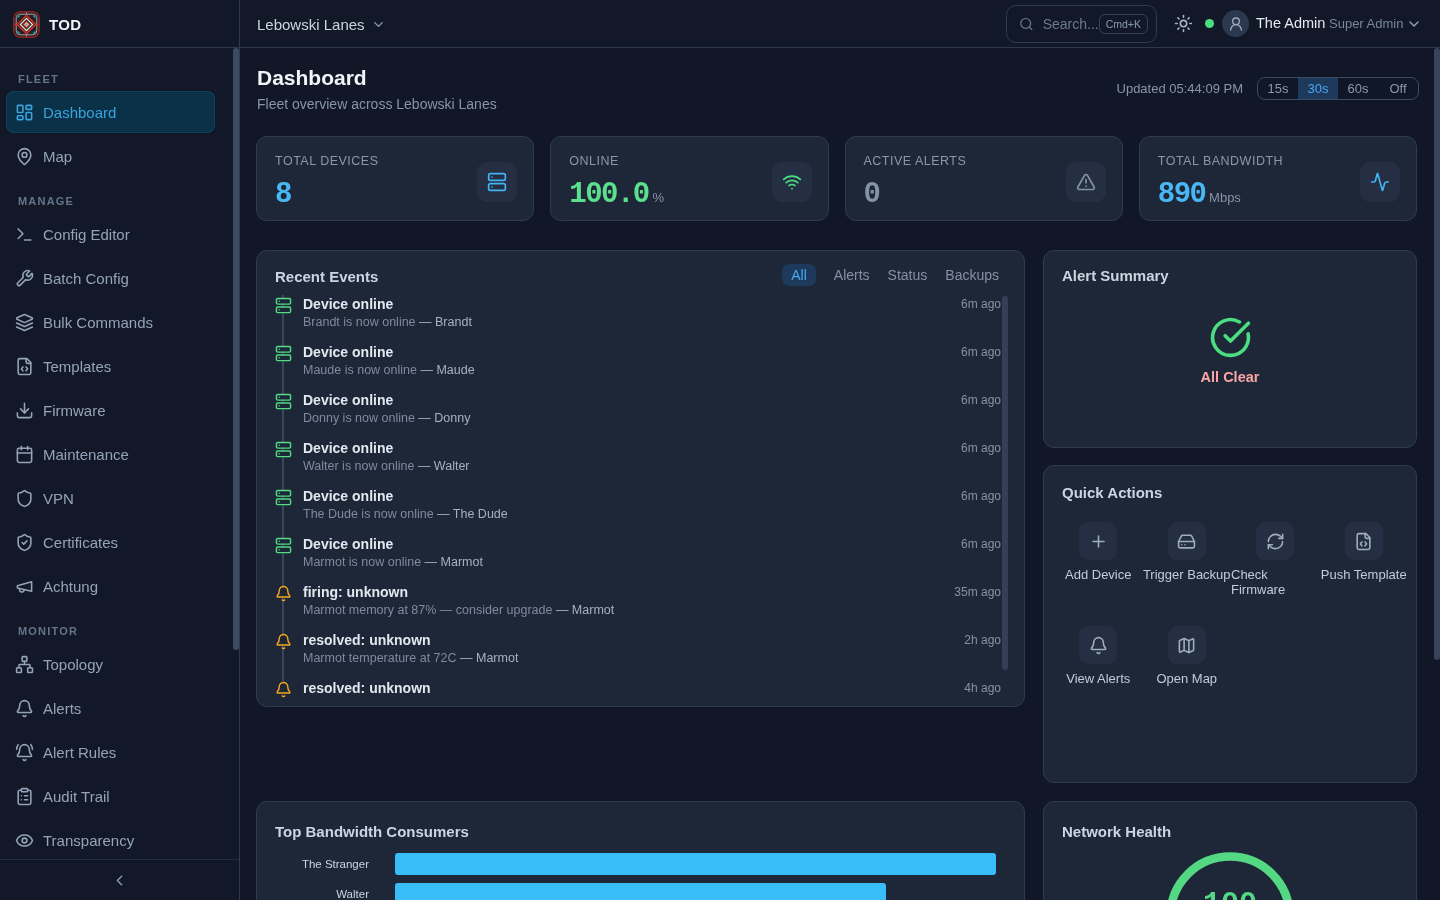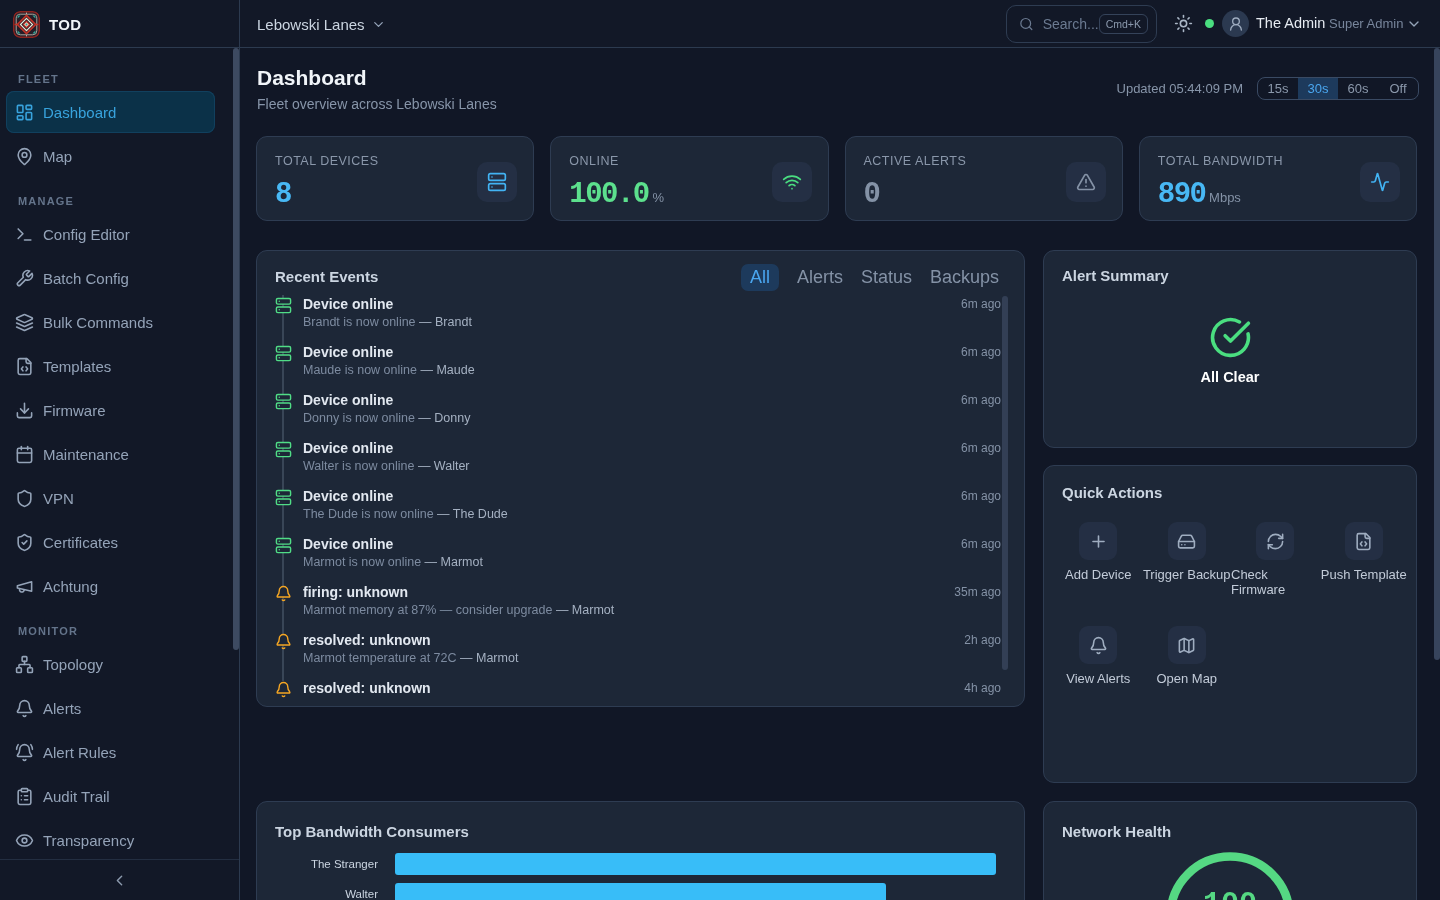--- a/index.html
+++ b/index.html
@@ -47,45 +47,45 @@
 .stile { position:absolute; right:16px; top:25px; width:40px; height:40px; border-radius:10px; background:#242f44; display:flex; align-items:center; justify-content:center; }
 .blue { color:#42b3f3; }
 .green { color:#4ade80; }
 .gray { color:#8492a6; }
 .sval.green { color:#5ce08d; }
 .sval.blue { color:#48b8f4; }
 
 .row2l { position:absolute; left:16px; top:202px; width:769px; height:457px; padding:18px 18px 0 18px; overflow:hidden; }
 .row2r { position:absolute; left:803px; top:202px; width:374px; }
 .ctitle { font-size:15px; font-weight:700; color:#cbd5e1; }
-.tabs { position:absolute; right:25px; top:13px; display:flex; align-items:center; gap:18px; font-size:18px; color:#8492a6; }
+.tabs { position:absolute; right:25px; top:13px; display:flex; align-items:center; gap:18px; font-size:14px; color:#8492a6; }
 .tab-on { background:#1d3a5c; color:#4aa6ef; border-radius:7px; padding:3px 9px; }
 .ev { position:relative; padding-left:28px; height:48px; }
 .ev .tline { position:absolute; left:7px; top:-2px; width:2px; height:52px; background:#394657; }
 .ev .eic { position:absolute; left:0; top:2px; }
 .ev .et { font-size:14px; font-weight:700; color:#e2e8f0; padding-top:1px; }
 .ev .es { font-size:12.5px; color:#7d8ba0; margin-top:3px; }
 .ev .es b { font-weight:400; color:#a5b1c2; }
 .ev .etime { position:absolute; right:5px; top:2px; font-size:12px; color:#8492a6; }
 .cscroll { position:absolute; right:16px; top:45px; width:6px; height:374px; background:#333f55; border-radius:3px; }
 
 .asum { height:198px; position:relative; padding:16px 18px; }
 .asum .big { position:absolute; left:0; right:0; top:65px; display:flex; justify-content:center; }
-.asum .t1 { position:absolute; left:0; right:0; top:118px; text-align:center; color:#ffffff; font-size:14.5px; font-weight:700; }
+.asum .t1 { position:absolute; left:0; right:0; top:118px; text-align:center; color:#fca5a5; font-size:14.5px; font-weight:700; }
 .asum .t2 { position:absolute; left:0; right:0; top:144px; text-align:center; color:#8492a6; font-size:13px; }
 .qact { margin-top:17px; height:318px; position:relative; padding:18px; }
 .qa-grid { position:absolute; left:10px; top:56px; width:354px; display:grid; grid-template-columns:1fr 1fr 1fr 1fr; row-gap:29px; }
 .qa { display:flex; flex-direction:column; align-items:center; }
 .qa .tile { width:38px; height:38px; border-radius:9px; background:#242f44; display:flex; align-items:center; justify-content:center; color:#9fadc0; }
 .qa .lbl { margin-top:7px; font-size:13px; color:#c2cbd8; }
 
 .row3l { position:absolute; left:16px; top:753px; width:769px; height:240px; padding:21px 18px 18px 18px; }
 .row3r { position:absolute; left:803px; top:753px; width:374px; height:240px; padding:21px 18px 18px 18px; }
 .bar-row { display:flex; align-items:center; height:22px; margin-top:8px; }
-.bar-lbl { width:120px; text-align:right; padding-right:17px; font-size:11.5px; color:#cbd5e1; }
+.bar-lbl { width:120px; text-align:right; padding-right:26px; font-size:11.5px; color:#cbd5e1; }
 .bar { height:22px; background:#38bdf8; border-radius:3px; }
 .ring { position:absolute; left:122px; top:50px; }
 </style>
 </head>
 <body>
 <div class="main">
   <div class="ptitle">Dashboard</div>
   <div class="psub">Fleet overview across Lebowski Lanes</div>
   <div class="updated">Updated 05:44:09 PM</div>
   <div class="seg">

